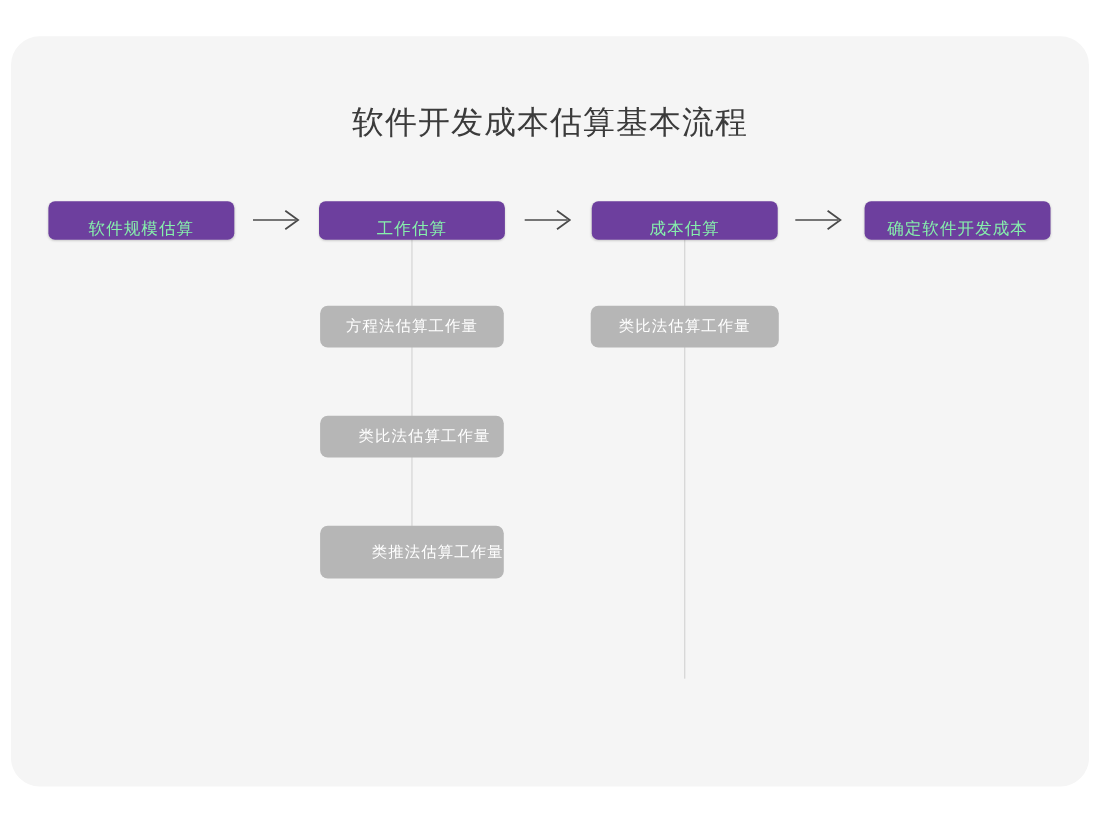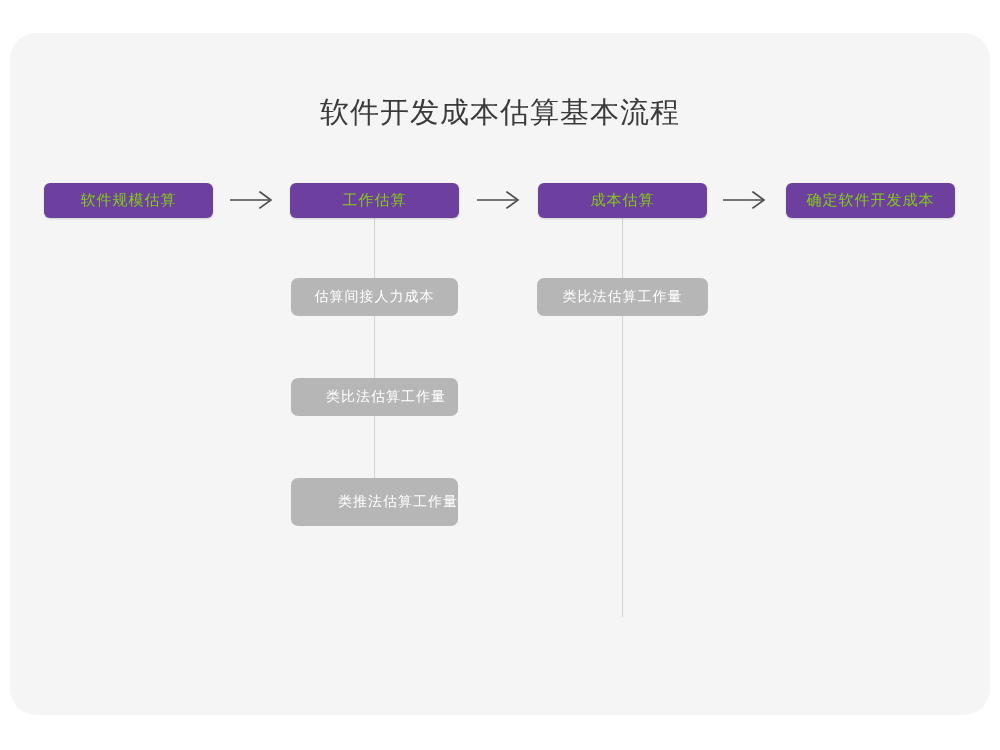--- a/index.html
+++ b/index.html
@@ -62,24 +62,25 @@
     position: absolute;
     box-sizing: border-box;
     display: flex;
     align-items: center;
     justify-content: center;
     border-radius: 6px;
     white-space: nowrap;
   }
   .node.primary {
     background: #6d3f9e;
-    color: #84cc16;
+    color: #86efac;
     font-size: 15px;
     letter-spacing: 1px;
     box-shadow: 0 1px 2px rgba(0,0,0,0.16);
+    align-items: flex-end;
   }
   .node.secondary {
     background: #b6b6b6;
     color: #ffffff;
     font-size: 14px;
     letter-spacing: 1px;
     border-radius: 7px;
   }
 </style>
 </head>
@@ -123,21 +124,21 @@
 
   <div class="node primary" style="left:290px; top:183px; width:169px; height:35px;">
     <span>工作估算</span>
   </div>
 
   <div class="node primary" style="left:786px; top:183px; width:169px; height:35px;">
     <span>确定软件开发成本</span>
   </div>
 
   <div class="node secondary" style="left:291px; top:278px; width:167px; height:38px;">
-    <span>估算间接人力成本</span>
+    <span>方程法估算工作量</span>
   </div>
 
   <div class="node secondary" style="left:291px; top:378px; width:167px; height:38px;padding-left:23px;">
     <span>类比法估算工作量</span>
   </div>
 
   <div class="node secondary" style="left:291px; top:478px; width:167px; height:48px;justify-content:flex-end;">
     <span>类推法估算工作量</span>
   </div>
 

